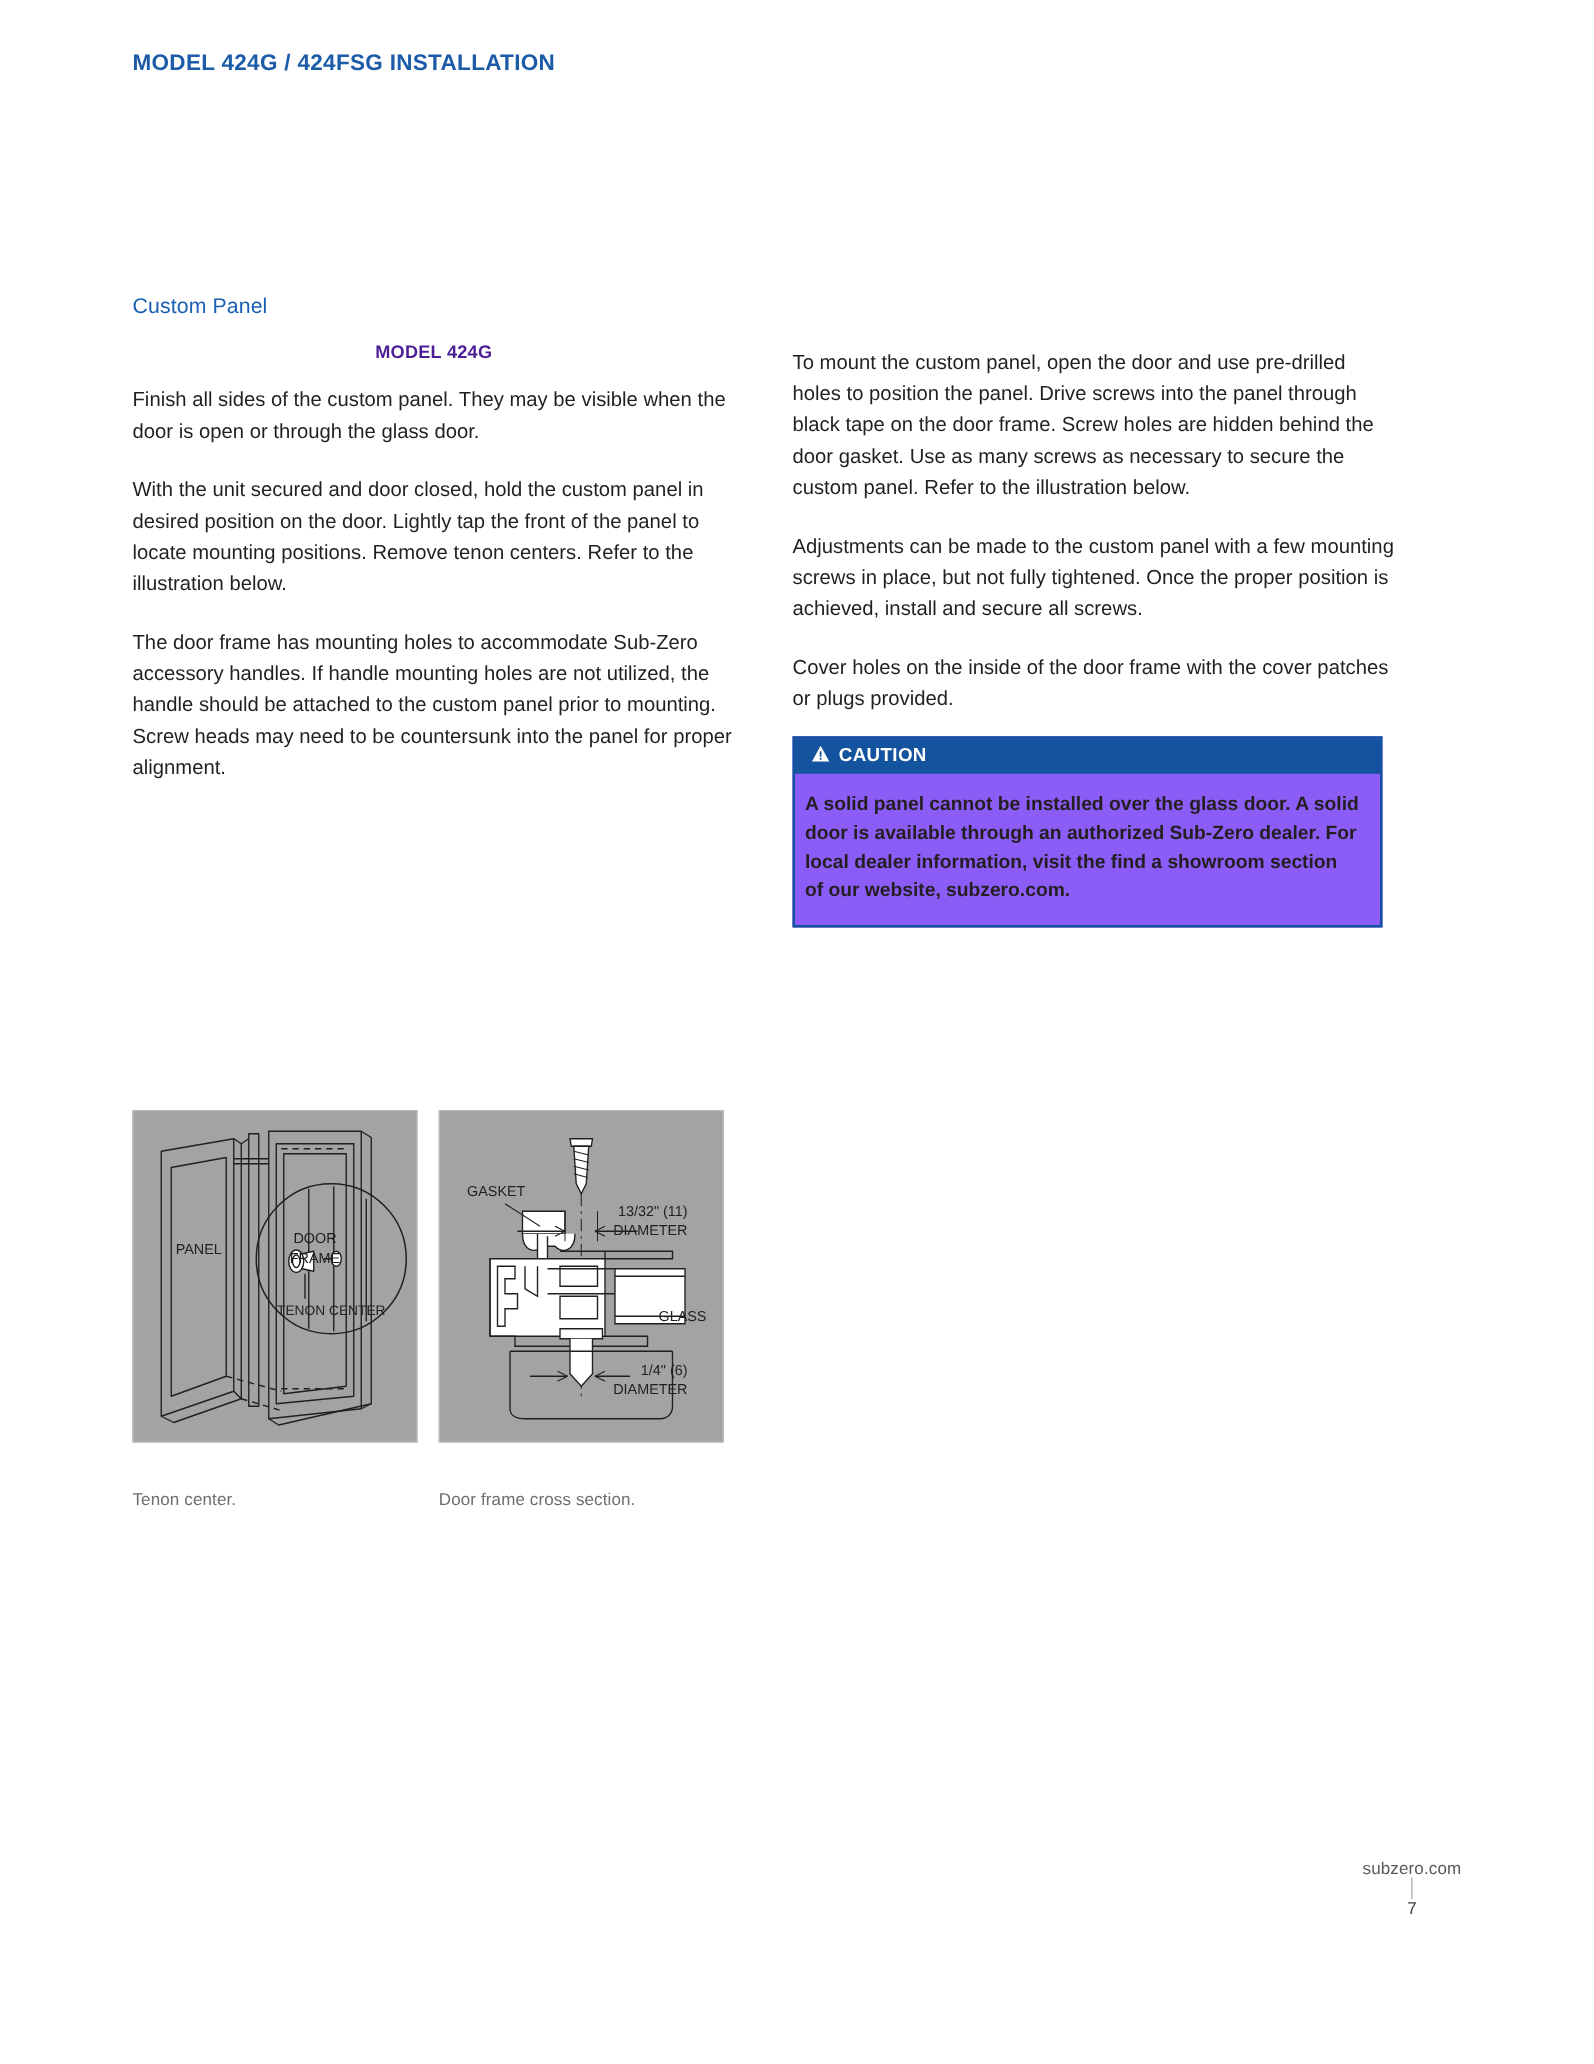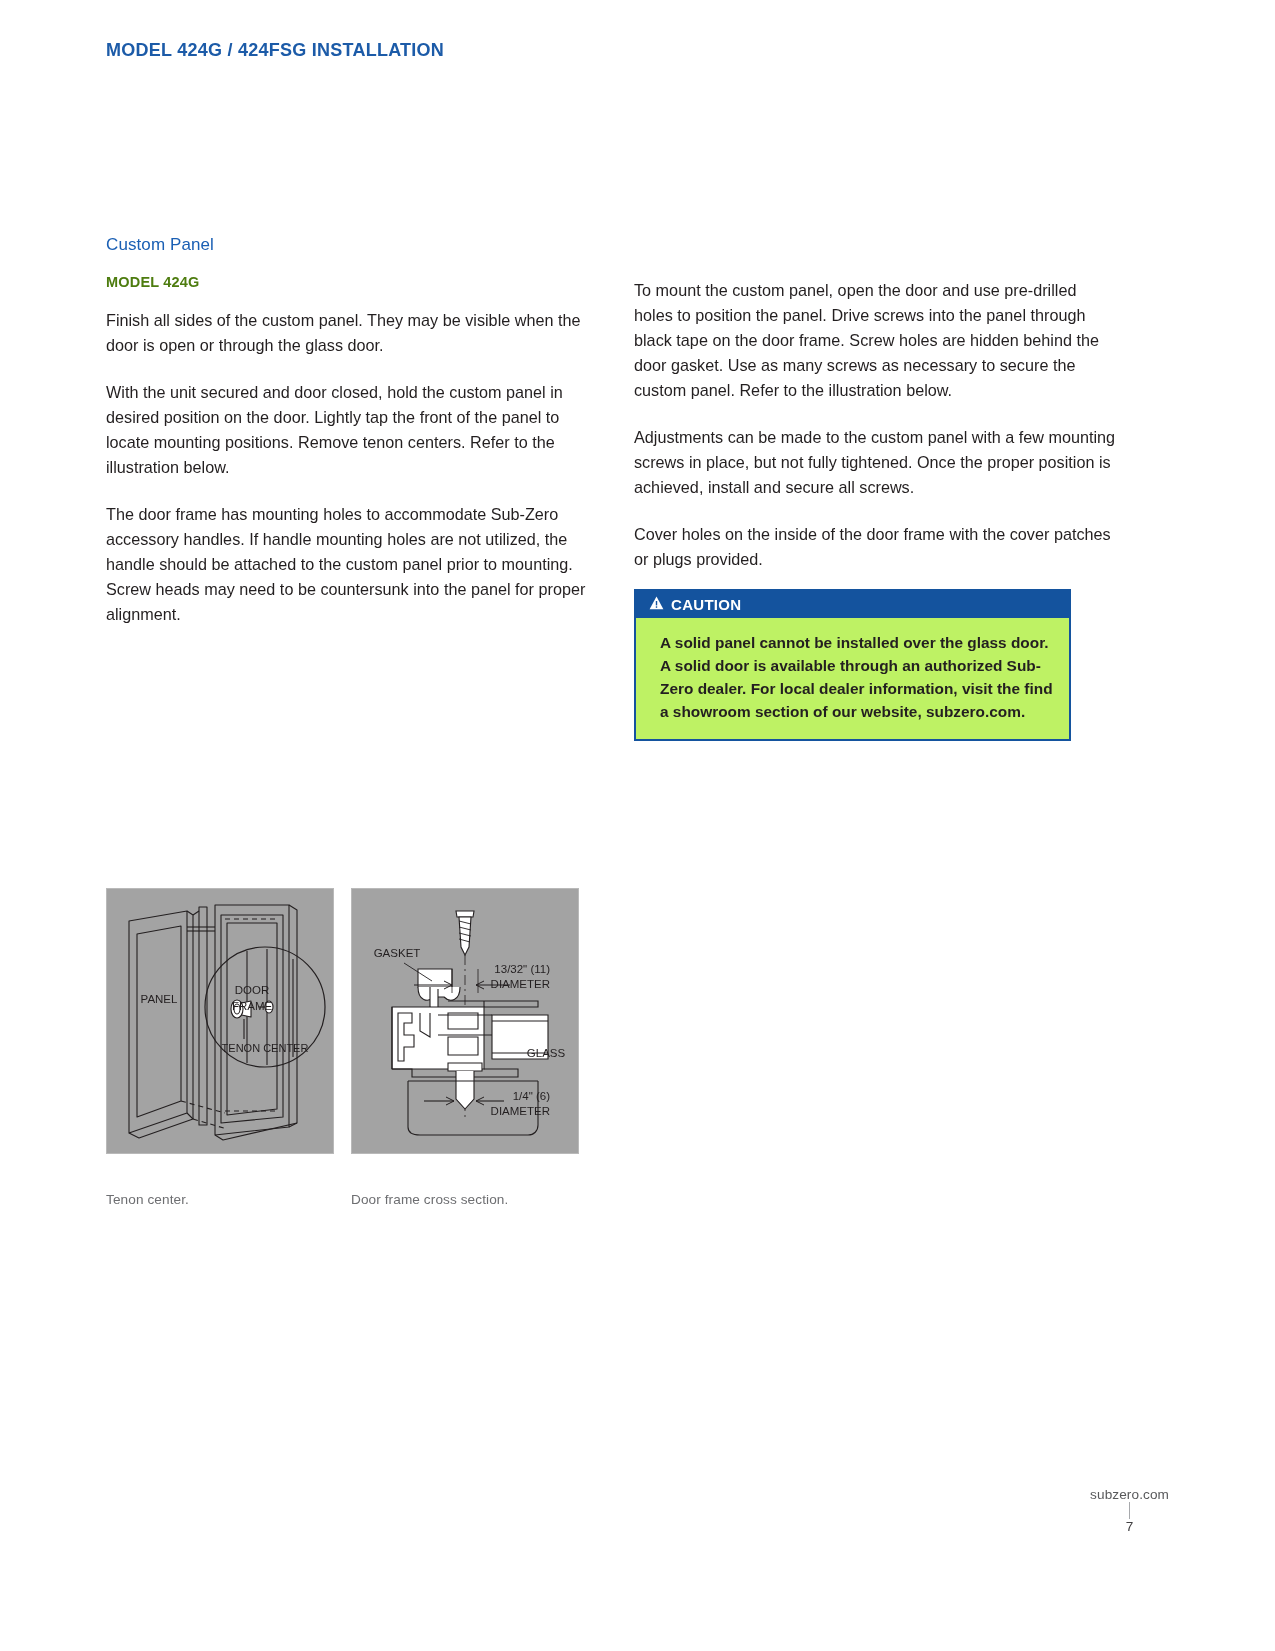--- a/index.html
+++ b/index.html
@@ -47,62 +47,63 @@
     position: absolute;
     top: 274px;
     width: 482px;
   }
   .col-left  { left: 106px; }
   .col-right { left: 634px; }
 
   .subhead {
     font-size: 14.5px;
     font-weight: bold;
-    color: #4d7c0f;
+    color: #4c1d95;
     letter-spacing: 0.2px;
     margin: 0 0 18px 0;
+    text-align: center;
   }
 
   p.body {
     margin: 4px 0 22px 0;
     font-size: 16.2px;
     line-height: 25px;
     color: #231f20;
     letter-spacing: 0.01px;
   }
   p.body:last-child { margin-bottom: 0; }
 
   
   .caution-box {
     position: absolute;
     left: 634px;
     top: 589px;
-    width: 437px;
+    width: 472px;
     border: 2px solid #14539e;
     box-sizing: border-box;
-    background: #bef264;
+    background: #8b5cf6;
   }
   .caution-head {
     background: #14539e;
     color: #ffffff;
     font-size: 15px;
     font-weight: bold;
     letter-spacing: 0.3px;
     padding: 5px 0 6px 13px;
     display: flex;
     align-items: center;
     line-height: 1;
   }
   .caution-head .warn-icon {
     display: inline-block;
     margin-right: 7px;
     line-height: 1;
   }
   .caution-body {
-    padding: 13px 16px 16px 24px;
+    padding: 13px 16px 16px 8px;
     font-size: 15.4px;
     line-height: 23px;
     color: #231f20;
     font-weight: bold;
   }
 
   
   .figure {
     position: absolute;
     top: 888px;

